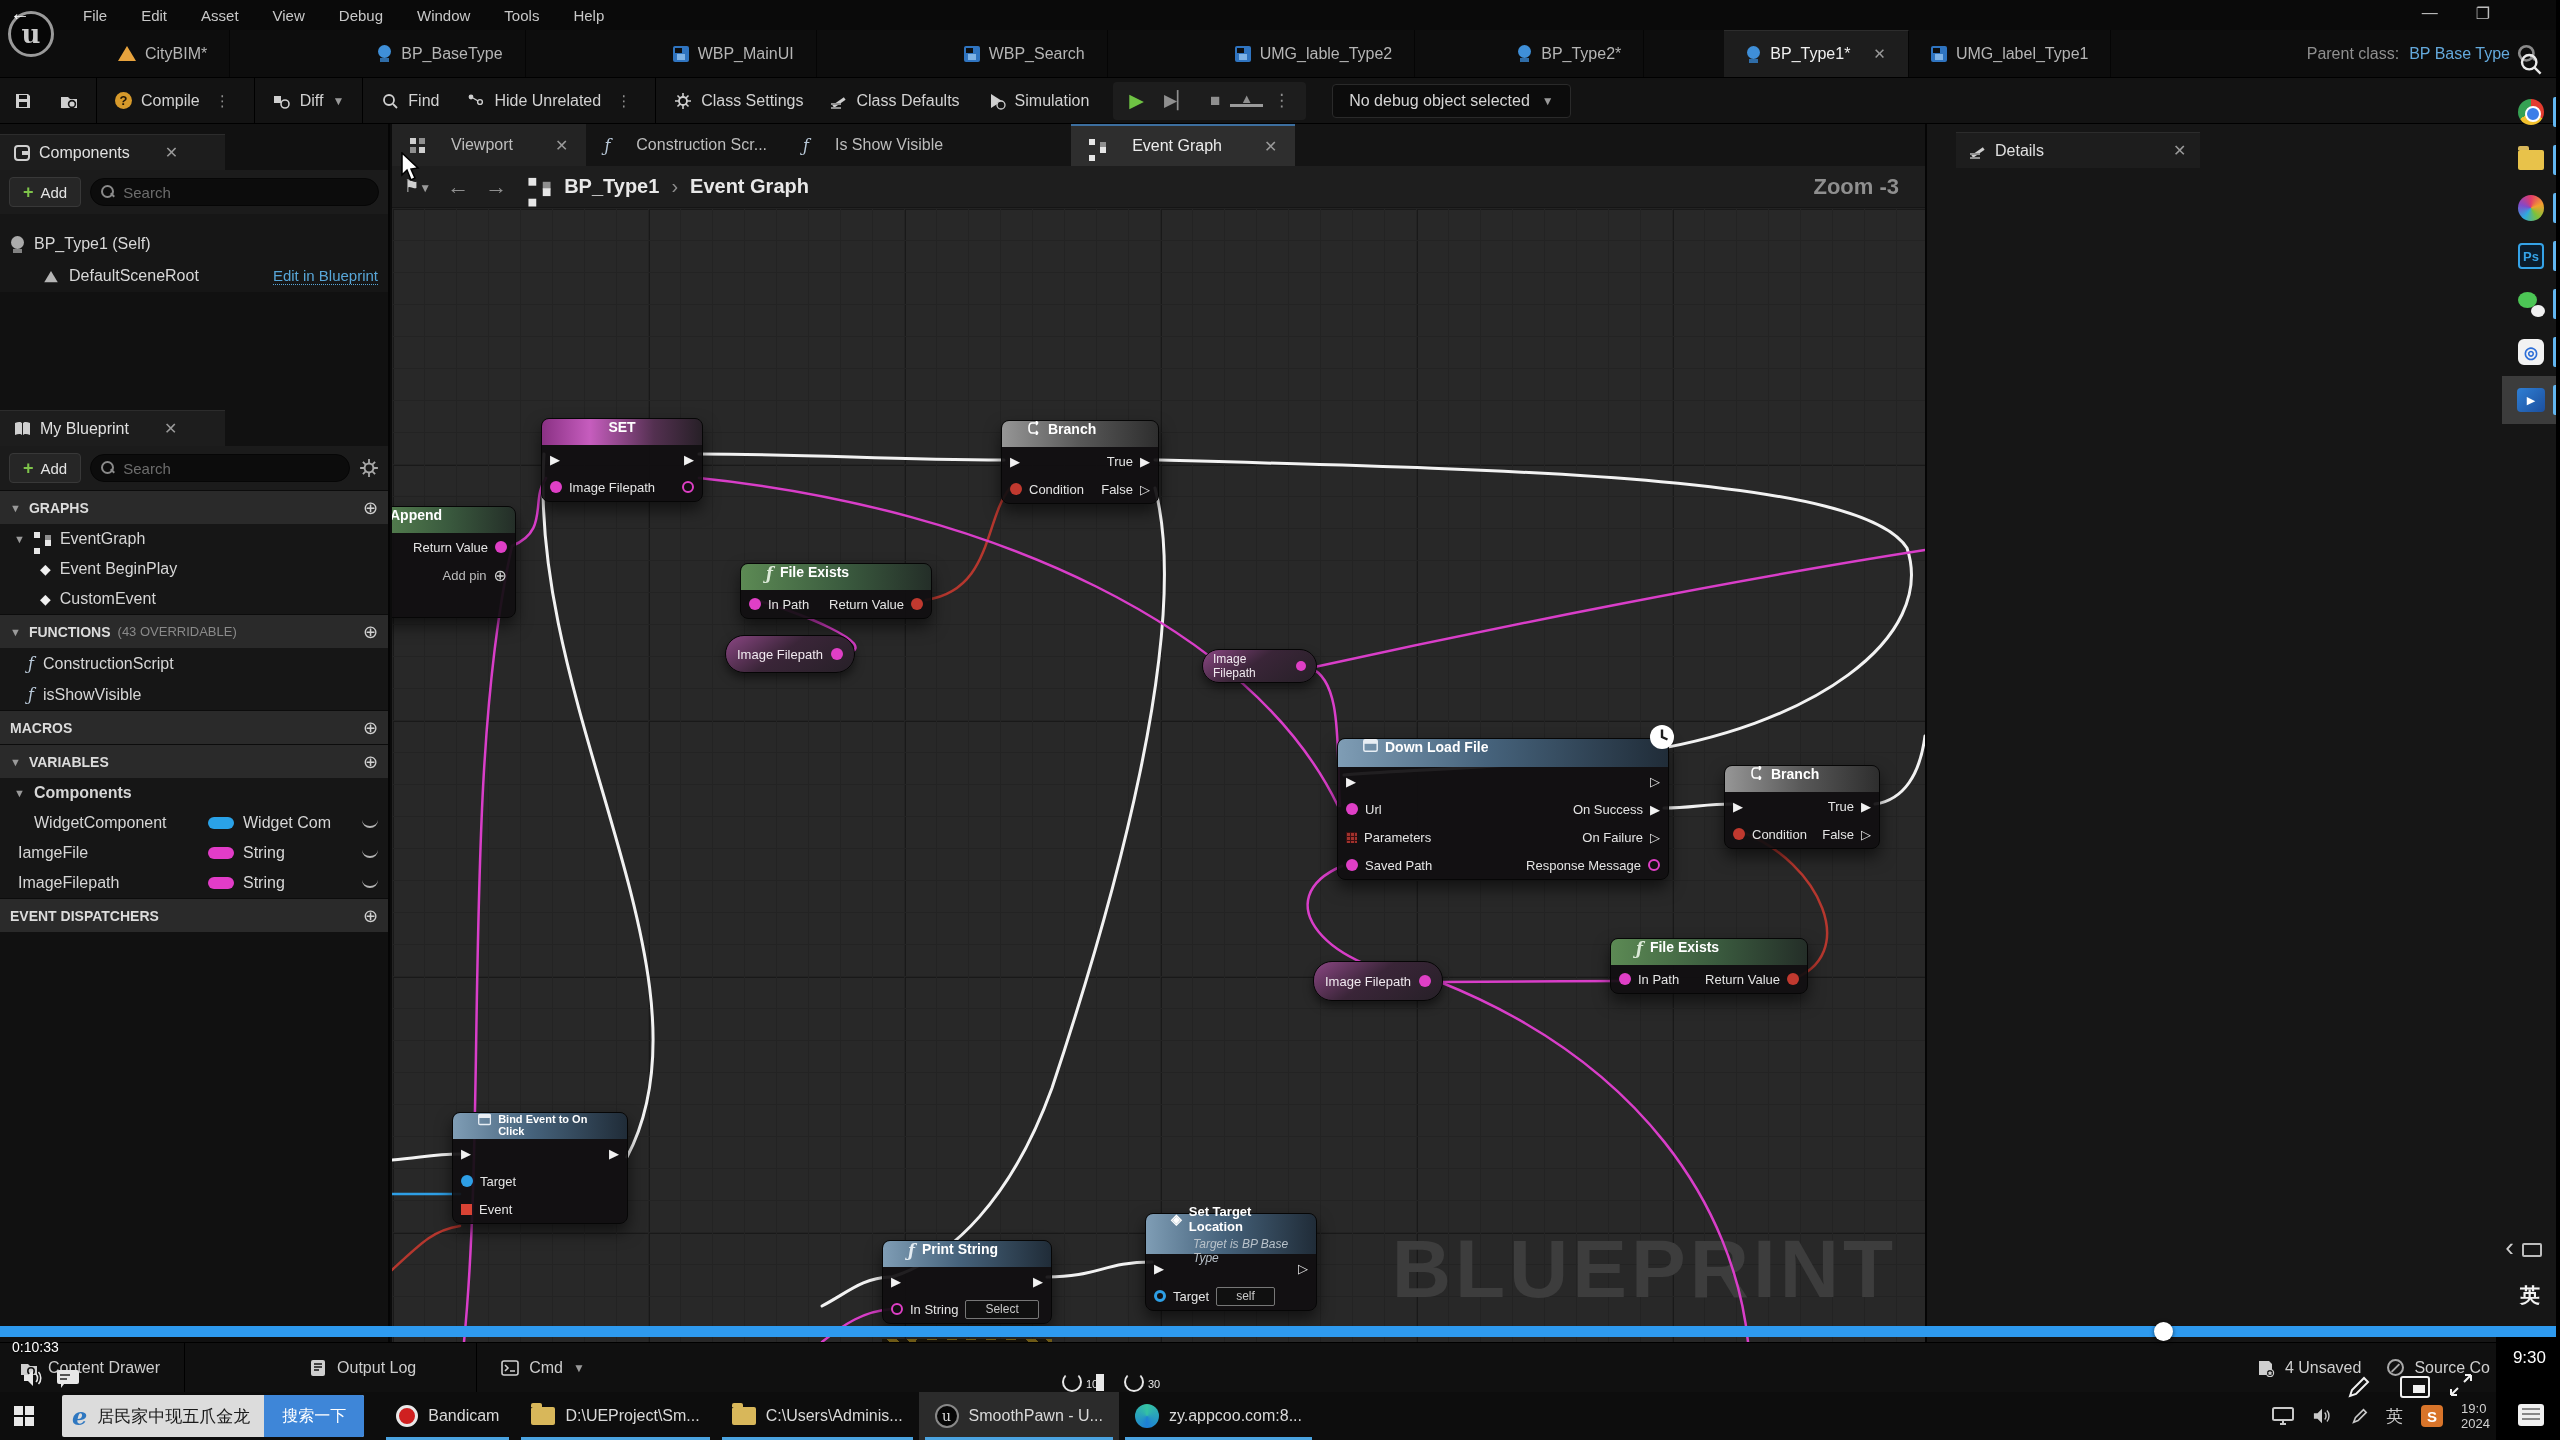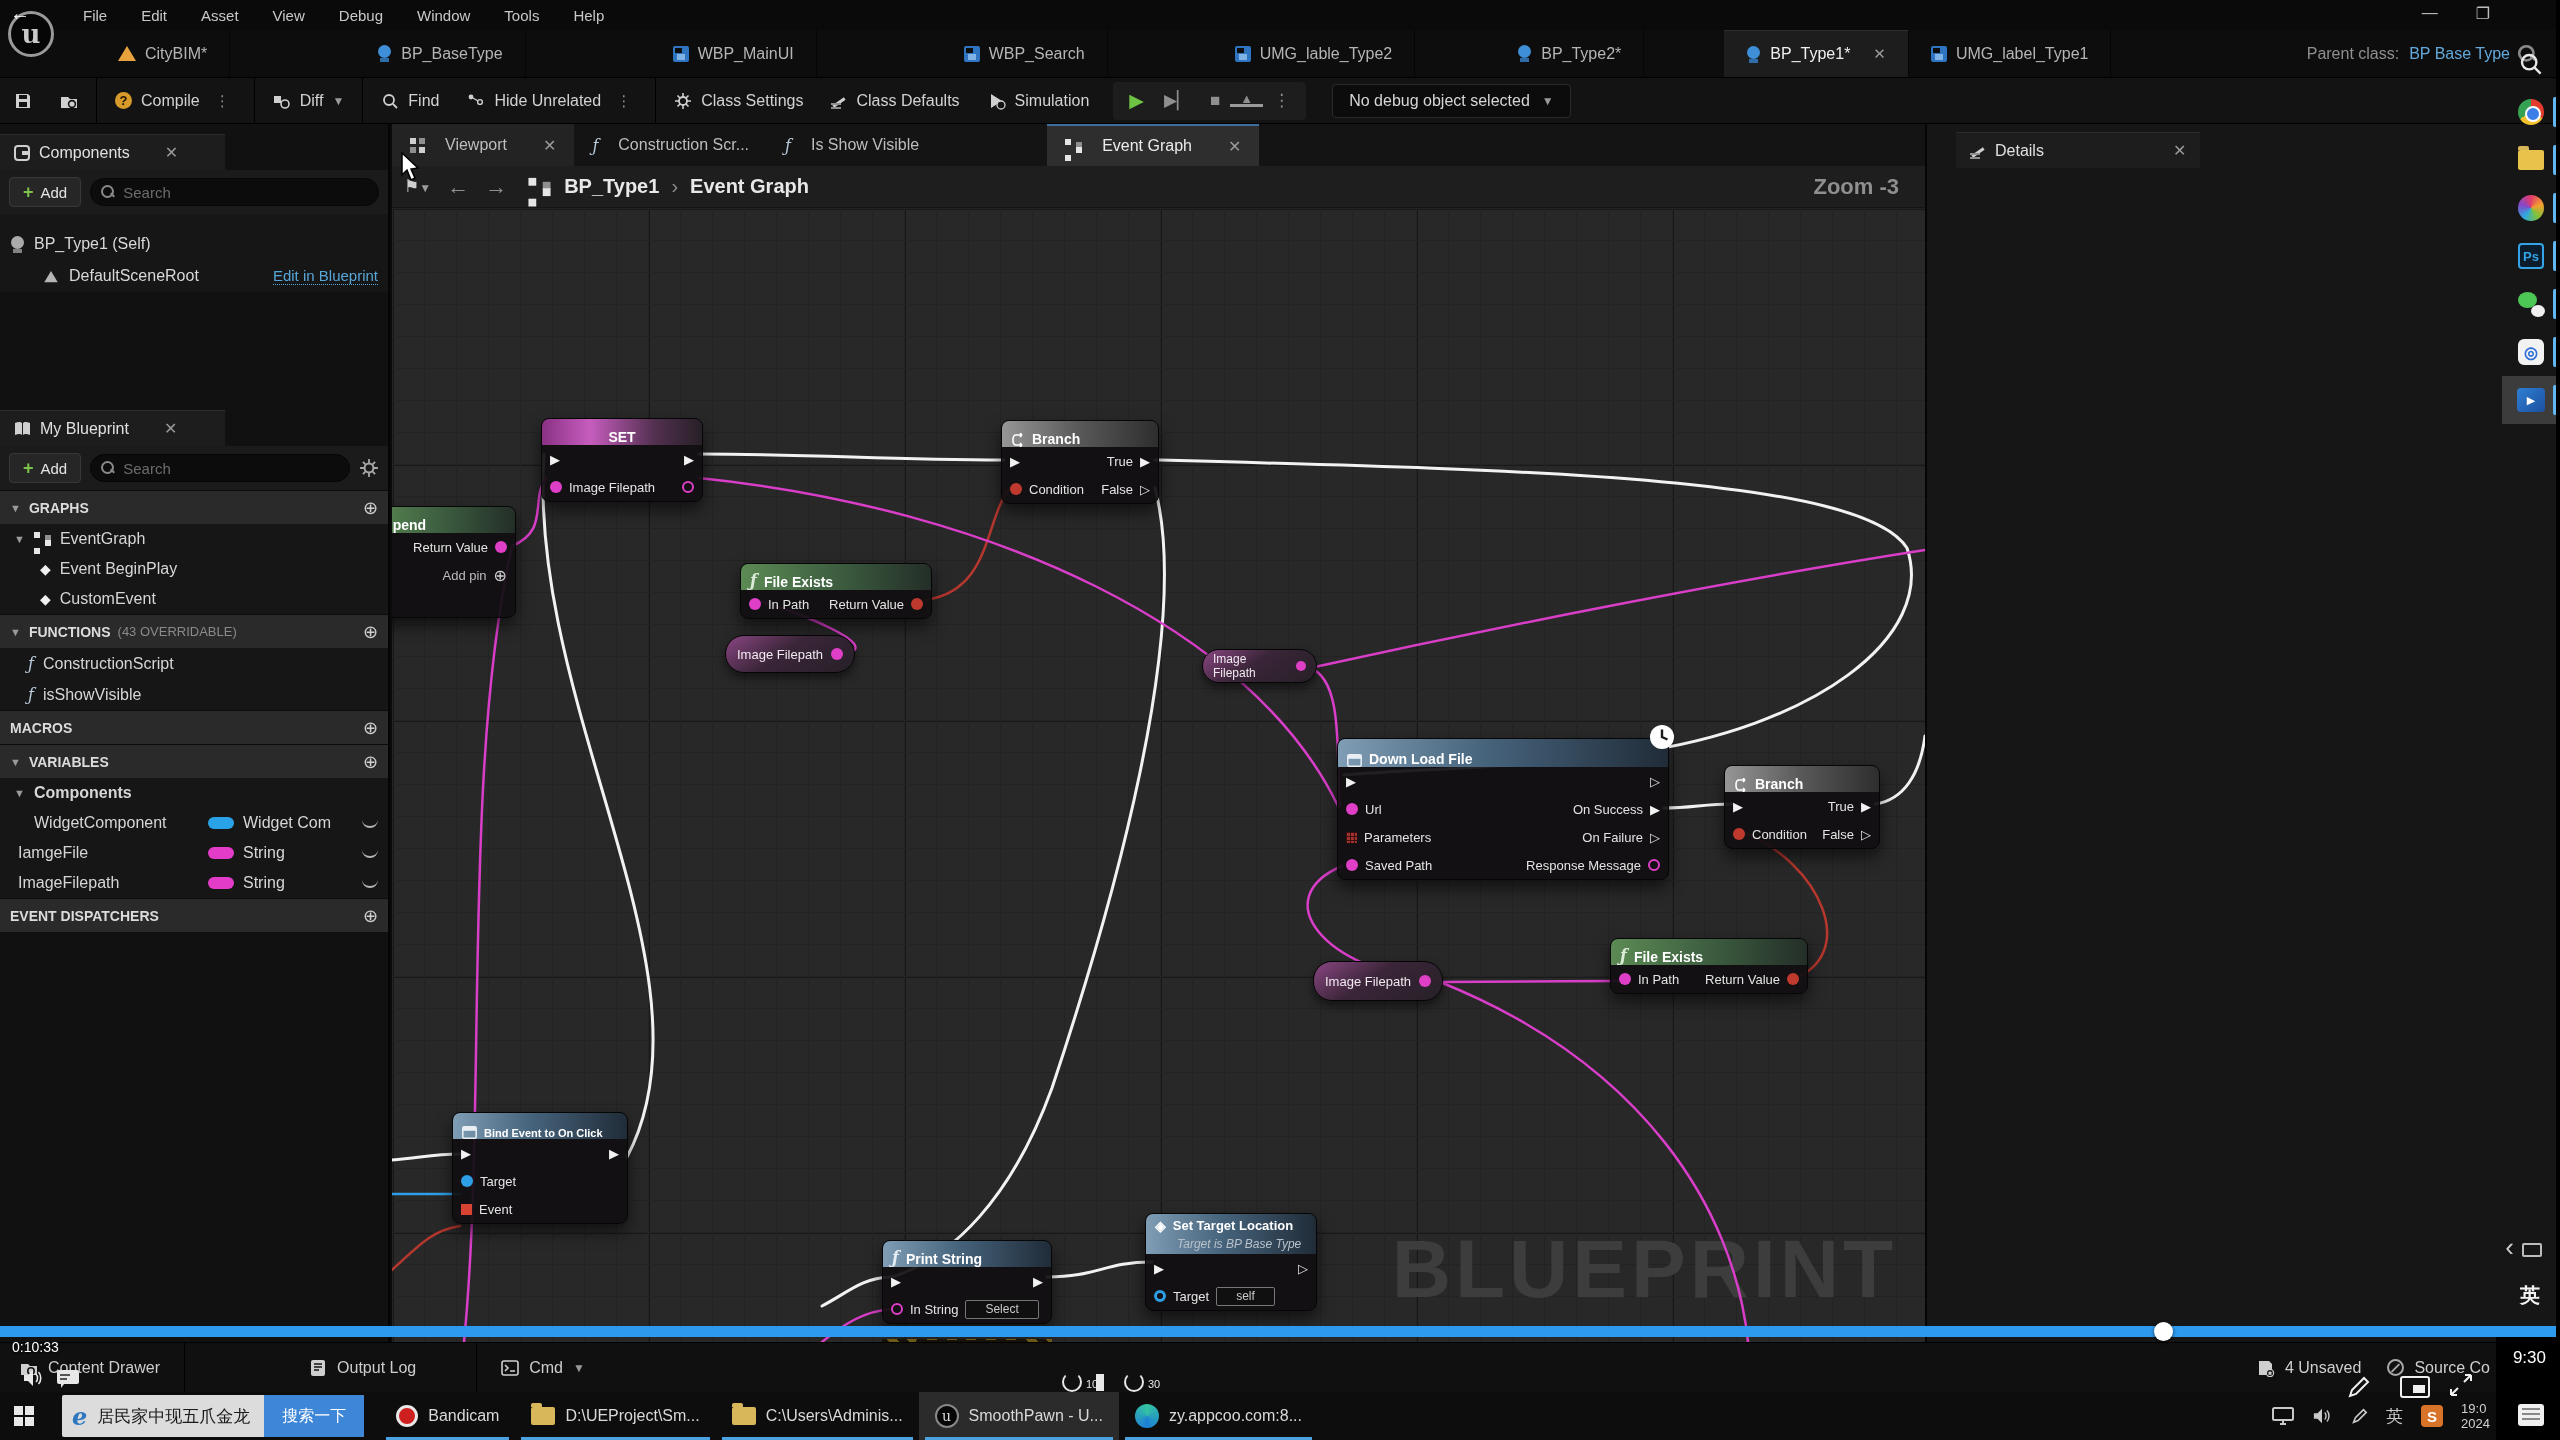--- a/index.html
+++ b/index.html
@@ -73,41 +73,41 @@
   .diam { color:#f0f0f0; font-size:14px;}
   .varpill { width:26px; height:12px; border-radius:6px; flex:none;}
   .eye { width:16px; height:9px; border-bottom:2px solid #b5b5b5; border-radius:0 0 9px 9px; margin-left:6px;}
   .graphglyph { width:17px; height:14px; position:relative; flex:none;}
   .graphglyph::before{content:"";position:absolute;left:0;top:0;width:6px;height:6px;background:#e6e6e6;}
   .graphglyph::after{content:"";position:absolute;right:0;bottom:0;width:6px;height:6px;background:#e6e6e6; box-shadow:-11px 8px 0 #e6e6e6, 0 -5px 0 #8f8f8f;}
 
   
   #grapharea { position:absolute; left:392px; top:124px; width:1533px; bottom:98px; background:#1c1c1c; overflow:hidden;}
   #doctabs { display:flex; height:42px; background:#141414; align-items:stretch;}
-  .dtab { display:flex; align-items:center; gap:20px; padding:0 18px; font-size:16px; color:#bdbdbd;}
+  .dtab { display:flex; align-items:center; gap:26px; padding:0 18px; font-size:16px; color:#bdbdbd;}
   .dtab.lit { background:#232323;}
   .dtab.active { background:#2e2e2e; color:#ececec; border-top:2px solid #3c6e9e;}
   .vpglyph { width:15px;height:15px;position:relative;}
   .vpglyph::before{content:"";position:absolute;left:0;top:0;width:6px;height:6px;background:#cfcfcf;box-shadow:9px 0 0 #8f8f8f,0 9px 0 #8f8f8f,9px 9px 0 #cfcfcf;}
   #navbar { display:flex; align-items:center; height:42px; background:#1e1e1e; padding:0 12px; gap:16px; border-bottom:1px solid #151515;}
   #navbar .arrow { font-size:22px; color:#8f8f8f;}
   #breadcrumb { display:flex; align-items:center; gap:12px; font-size:20px; font-weight:bold; color:#e8e8e8;}
   #breadcrumb .sep { color:#8f8f8f; font-weight:normal;}
   #zoomlabel { margin-left:auto; font-size:22px; font-weight:bold; color:#8f8f8f; padding-right:14px;}
   #canvas { position:absolute; left:0; top:84px; right:0; bottom:0; background-color:#282828;
     background-image:
       linear-gradient(#232323 1px, transparent 1px), linear-gradient(90deg,#232323 1px, transparent 1px),
       linear-gradient(#191919 2px, transparent 2px), linear-gradient(90deg,#191919 2px, transparent 2px);
     background-size:32px 32px,32px 32px,256px 256px,256px 256px; overflow:hidden;}
   #watermark { position:absolute; right:28px; bottom:26px; font-size:82px; font-weight:bold; letter-spacing:4px; color:#3d3d3d; font-family:"Liberation Sans",sans-serif;}
   #wires { position:absolute; inset:0; }
 
   
   .node { position:absolute; background:rgba(17,15,17,0.93); border:1px solid #060606; border-radius:8px; box-shadow:0 8px 16px rgba(0,0,0,.55); font-size:13px;}
-  .nhead { display:flex; align-items:flex-end; gap:7px; height:26px; border-radius:7px 7px 0 0; padding:0 9px; color:#fff; font-weight:bold; font-size:14px;}
+  .nhead { display:flex; align-items:flex-start; gap:7px; height:26px; border-radius:7px 7px 0 0; padding:0 25px; color:#fff; font-weight:bold; font-size:14px;}
   .nhead.green { background:linear-gradient(90deg,#5c8a54,#3a5a3e 55%,#242e28);}
   .nhead.magenta { background:linear-gradient(90deg,#8a3184,#c65dbe 30%,#533050 70%,#272027); justify-content:center;}
   .nhead.gray { background:linear-gradient(90deg,#969696,#585858 50%,#2e2e2e);}
   .nhead.blue { background:linear-gradient(90deg,#7f9db5,#46637c 45%,#202c38);}
   .nsub { font-weight:normal; font-style:italic; color:#b9c2ca; font-size:12px;}
   .prow { display:flex; align-items:center; height:28px; padding:0 8px; gap:7px;}
   .pl { color:#e4e4e4;}
   .sp { flex:1;}
   .pex::before{content:"▶"; color:#f2f2f2; font-size:13px;}
   .pexh::before{content:"▷"; color:#e6e6e6; font-size:13px;}

